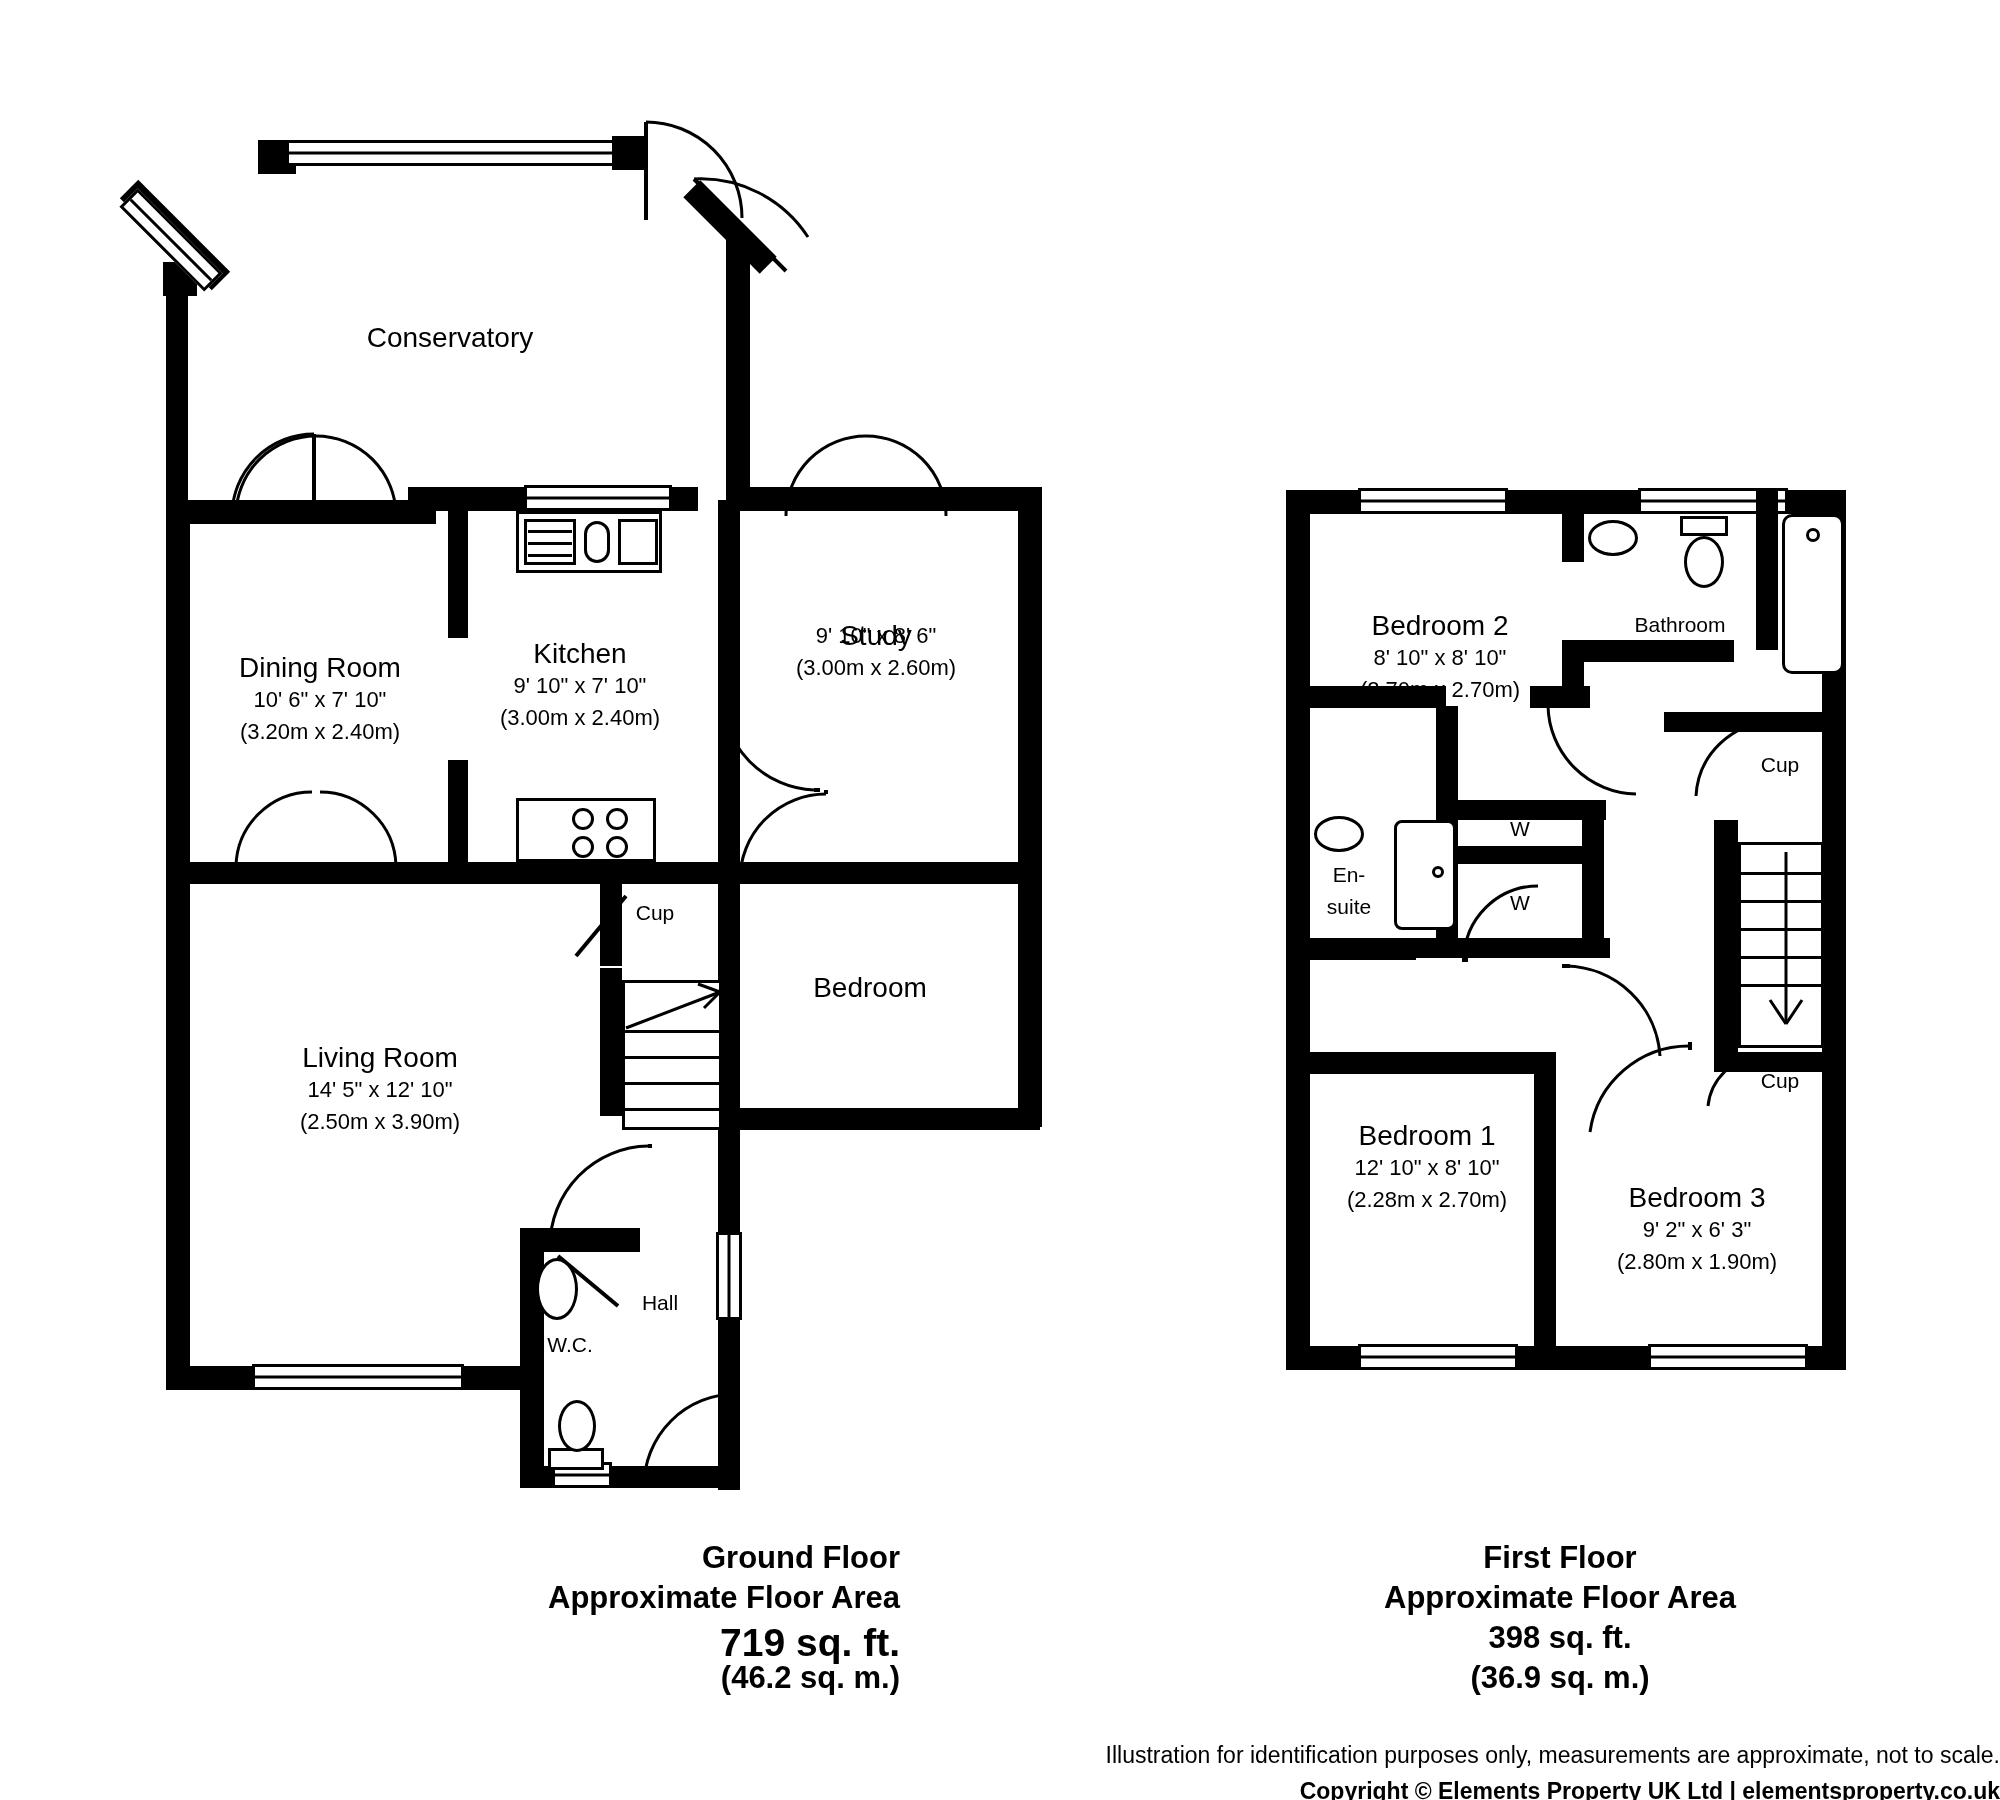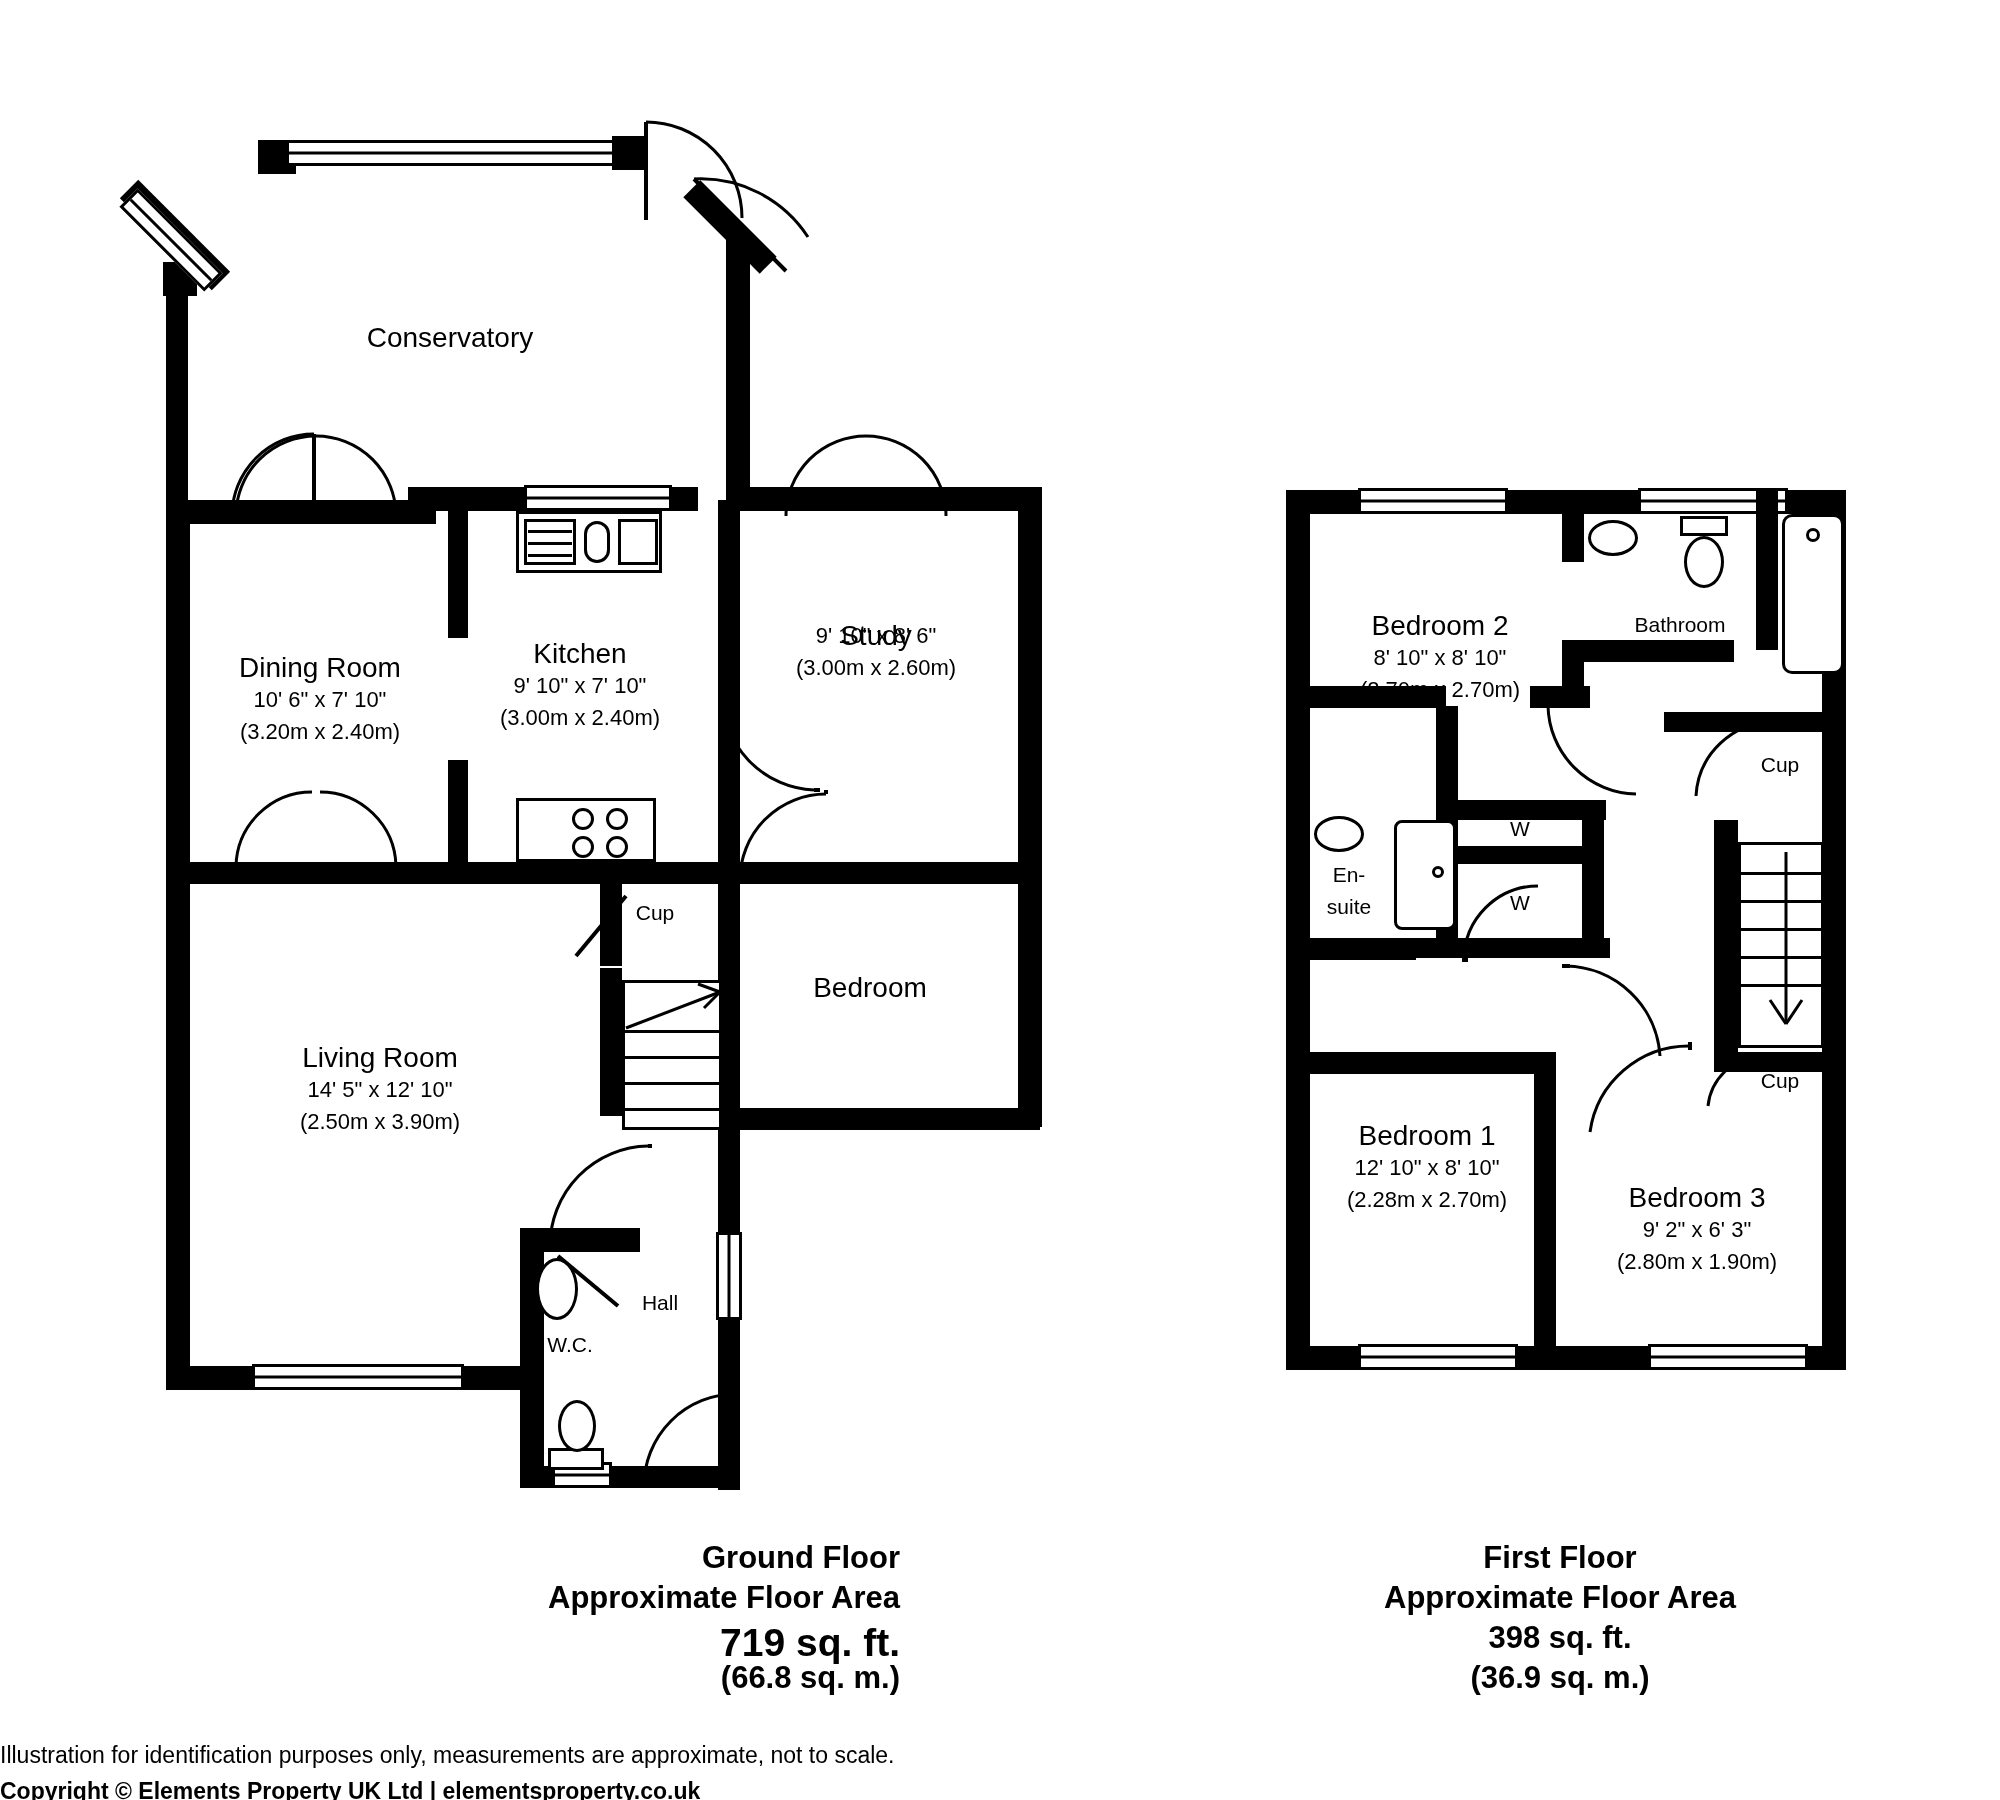--- a/index.html
+++ b/index.html
@@ -13,21 +13,21 @@
   .lbl{position:absolute;text-align:center;line-height:1.28;white-space:nowrap;}
   .rname{font-size:28px;}
   .rdim{font-size:22px;}
   .small{font-size:21px;}
   .door{position:absolute;}
   .door svg{display:block;overflow:visible;}
   .fix{position:absolute;border:3px solid #000;box-sizing:border-box;background:#fff;}
   .caption{position:absolute;text-align:center;font-weight:bold;line-height:1.3;}
   .cap1{font-size:29px;text-align:right;}
   .cap2{font-size:29px;}
-  .footer{position:absolute;width:2000px;text-align:left;}
+  .footer{position:absolute;width:2000px;text-align:right;}
   .f1{font-size:23px;}
   .f2{font-size:23px;font-weight:bold;}
   .stairs{position:absolute;border:3px solid #000;box-sizing:border-box;background:#fff;}
   .stline{position:absolute;background:#000;height:3px;}
 </style>
 </head>
 <body>
 
 <div class="stage">
 
@@ -196,21 +196,21 @@
     <div class="lbl rdim" style="left:220px;top:1076px;width:320px;">14' 5" x 12' 10"</div>
     <div class="lbl rdim" style="left:220px;top:1108px;width:320px;">(2.50m x 3.90m)</div>
 
     <div class="lbl small" style="left:600px;top:1290px;width:120px;">Hall</div>
     <div class="lbl small" style="left:500px;top:1332px;width:140px;">W.C.</div>
     <div class="lbl small" style="left:600px;top:900px;width:110px;">Cup</div>
 
     <div class="caption cap1" style="left:200px;top:1538px;width:700px;font-size:31px;">Ground Floor</div>
     <div class="caption cap1" style="left:200px;top:1578px;width:700px;font-size:31px;">Approximate Floor Area</div>
     <div class="caption cap1" style="left:200px;top:1618px;width:700px;font-size:39px;">719 sq. ft.</div>
-    <div class="caption cap1" style="left:200px;top:1658px;width:700px;font-size:31px;">(66.8 sq. m.)</div>
+    <div class="caption cap1" style="left:200px;top:1658px;width:700px;font-size:31px;">(46.2 sq. m.)</div>
   </div>
 
   <div>
     <div class="wall" style="left:1286px;top:490px;width:24px;height:880px;"></div>
     <div class="wall" style="left:1286px;top:490px;width:560px;height:24px;"></div>
     <div class="win" style="left:1358px;top:488px;width:150px;height:26px;"></div>
     <div class="win" style="left:1638px;top:488px;width:150px;height:26px;"></div>
     <div class="wall" style="left:1822px;top:490px;width:24px;height:880px;"></div>
     <div class="wall" style="left:1286px;top:1346px;width:560px;height:24px;"></div>
     <div class="win" style="left:1358px;top:1344px;width:160px;height:26px;"></div>

